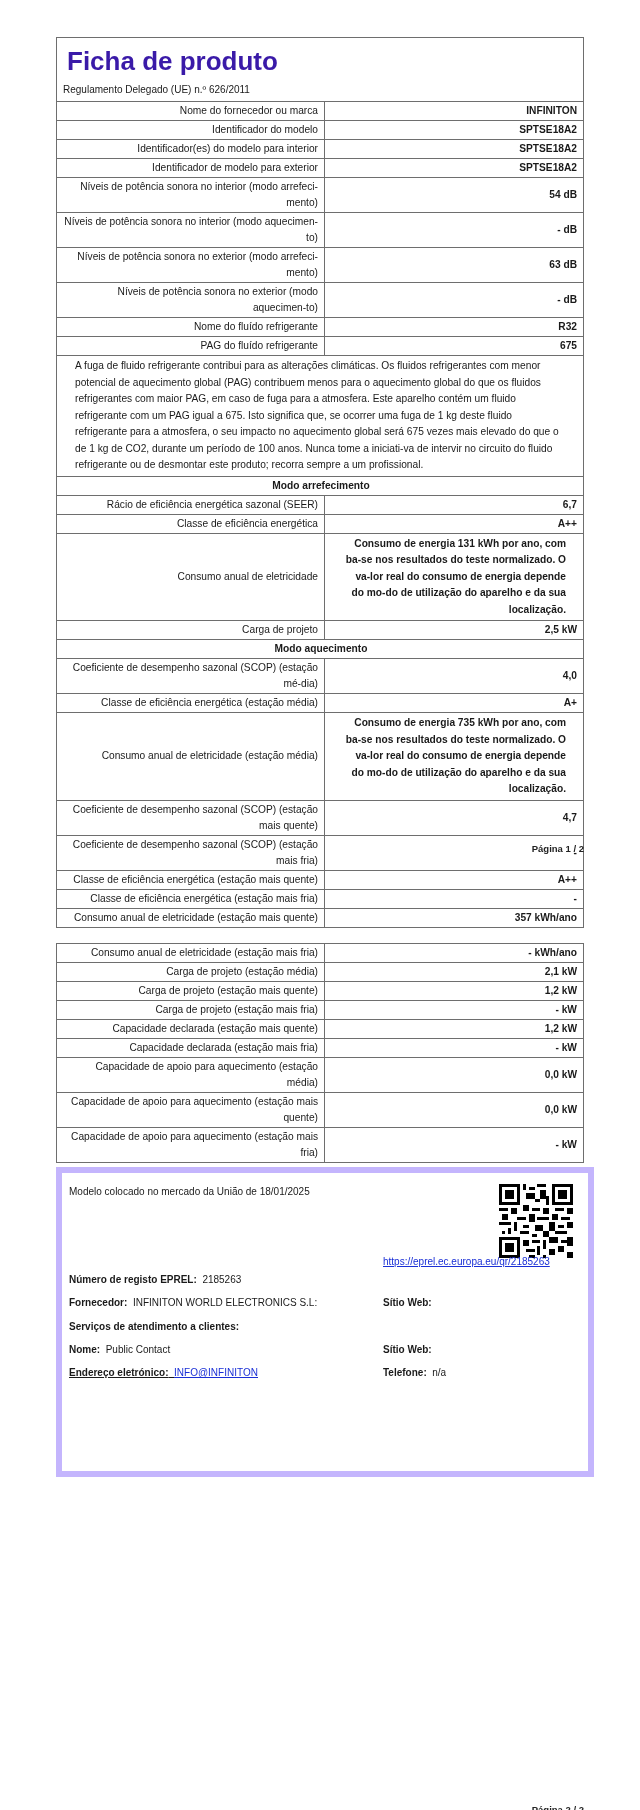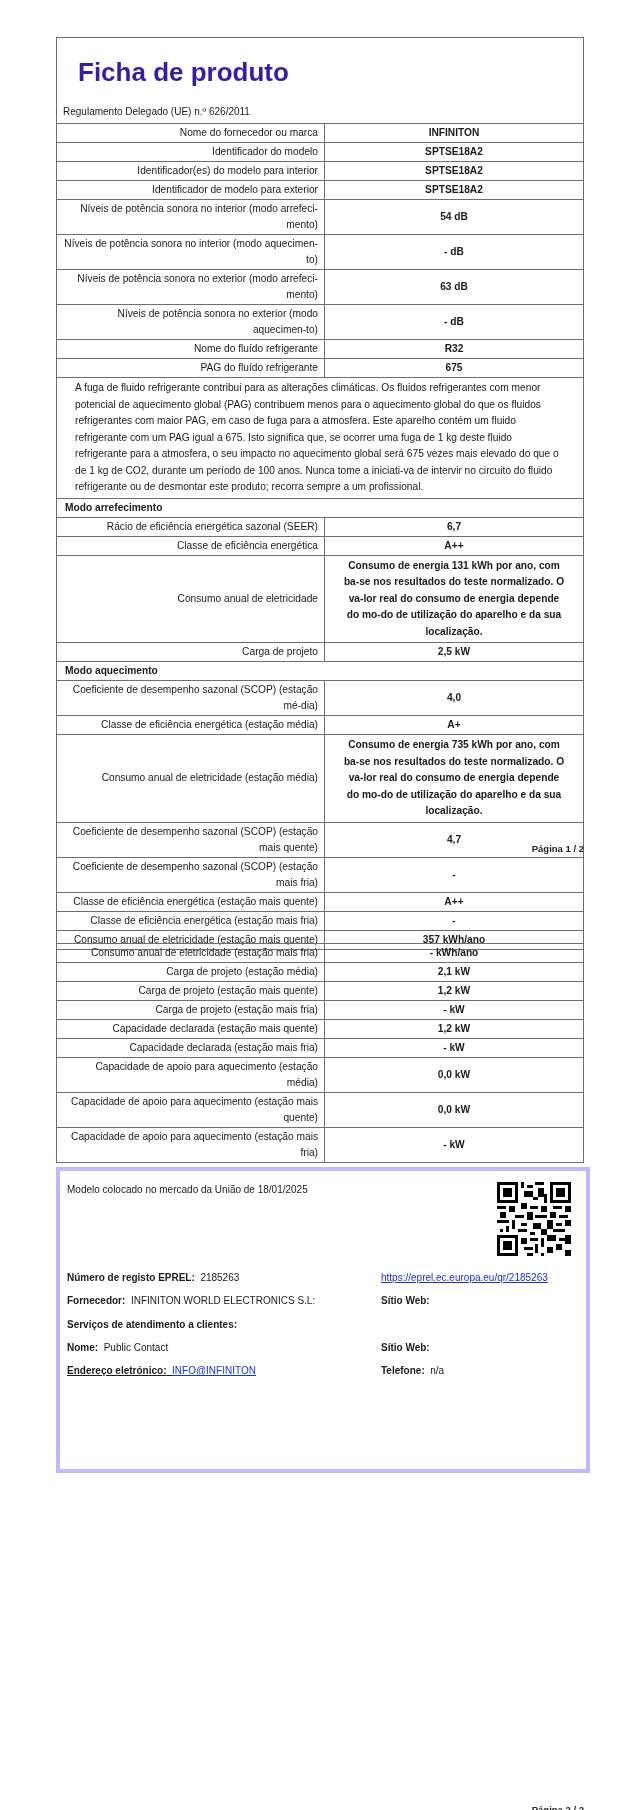--- a/index.html
+++ b/index.html
@@ -1,31 +1,31 @@
 <!DOCTYPE html>
 <html><head>
   <meta charset="utf-8">
   <style>
     html, body { margin: 0; padding: 0; background: #ffffff; }
     body { width: 640px; height: 1810px; position: relative; font-family: "Liberation Sans", sans-serif; color: #1a1a1a; }
     table.sheet { position: absolute; left: 56px; width: 528px; border-collapse: collapse; font-size: 10.2px; line-height: 16px; }
     table.sheet td { border: 1px solid #6e6e6e; padding: 1px 6px; vertical-align: middle; }
     table.sheet td.lbl { width: 255px; text-align: right; }
-    table.sheet td.val { text-align: center; font-weight: bold; }
+    table.sheet td.val { text-align: right; font-weight: bold; }
     table.sheet td.full { text-align: left; }
-    table.sheet td.section { font-weight: bold; text-align: left; padding-left: 8px; }
+    table.sheet td.section { font-weight: bold; text-align: center; padding-left: 8px; }
     table.sheet tr.r1 td { height: 16px; }
     table.sheet tr.r2 td { height: 32px; }
     .title-cell { padding: 2px 6px 3px 6px !important; }
-    .title { font-size: 26px; line-height: 34px; font-weight: bold; color: #3a1aa8; margin: 15px; }
+    .title { font-size: 26px; line-height: 34px; font-weight: bold; color: #3a1aa8; margin: 4px; }
     .subtitle { font-size: 10px; line-height: 16px; margin: 2px 0 0 0; }
     .notice { font-size: 10.2px; line-height: 16.5px; padding: 2px 18px !important; }
     .multi { font-size: 10.2px; line-height: 16.5px; padding: 2px 17px !important; }
     .pagenum { position: absolute; right: 56px; font-size: 9.5px; font-weight: bold; color: #222; }
-    .infobox { position: absolute; left: 56px; top: 1167px; width: 526px; height: 298px; border: 4px solid #c4b5fd; font-size: 10px; }
+    .infobox { position: absolute; left: 56px; top: 1167px; width: 526px; height: 298px; border: 6px solid #c4b5fd; font-size: 10px; }
     .infobox .line { position: absolute; white-space: nowrap; }
     .infobox b { font-weight: bold; }
     .infobox a { color: #1a2fd6; text-decoration: underline; }
     .qr { position: absolute; left: 437px; top: 11px; width: 74px; height: 74px; }
   </style>
 </head>
 <body>
 
 <table class="sheet" style="top:37px;">
   <tbody>
@@ -239,21 +239,21 @@
         <rect x="23" y="23" width="2" height="2"></rect>
         <rect x="10" y="24" width="2" height="1"></rect>
         <rect x="15" y="24" width="1" height="1"></rect>
     </g>
   </svg>
 
   <div class="line" style="left:7px; top:101px;">
     <b>Número de registo EPREL:</b>&nbsp;
     <span>2185263</span>
   </div>
-  <div class="line" style="left:321px; top:101px;">
+  <div class="line" style="left:321px; top:83px;">
     <a>https://eprel.ec.europa.eu/qr/2185263</a>
   </div>
 
   <div class="line" style="left:7px; top:124px;">
     <b>Fornecedor:</b>&nbsp;
     <span>INFINITON WORLD ELECTRONICS S.L:</span>
   </div>
   <div class="line" style="left:321px; top:124px;">
     <b>Sítio Web:</b>
   </div>

